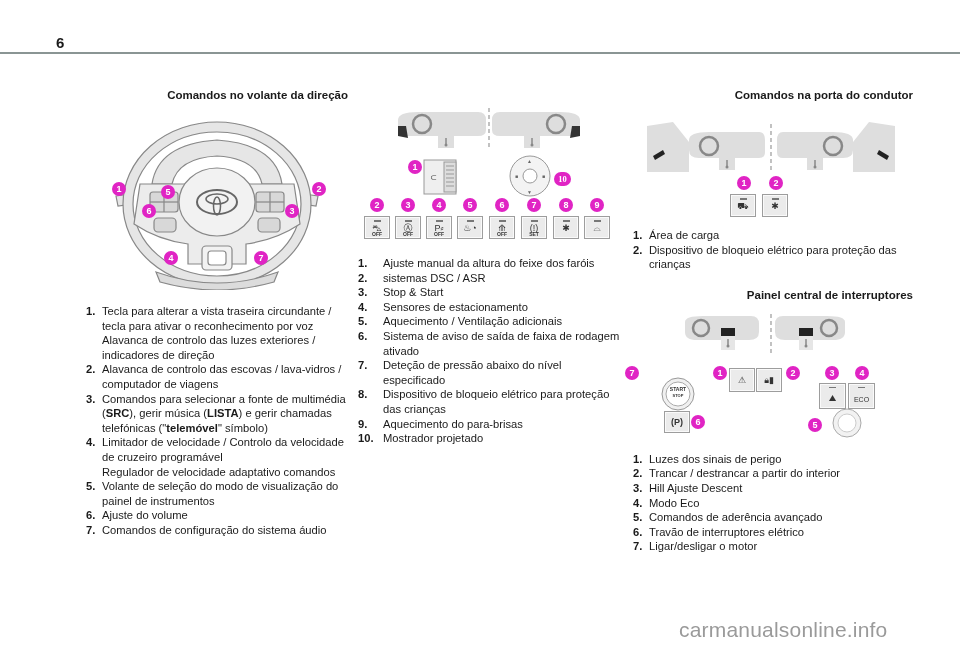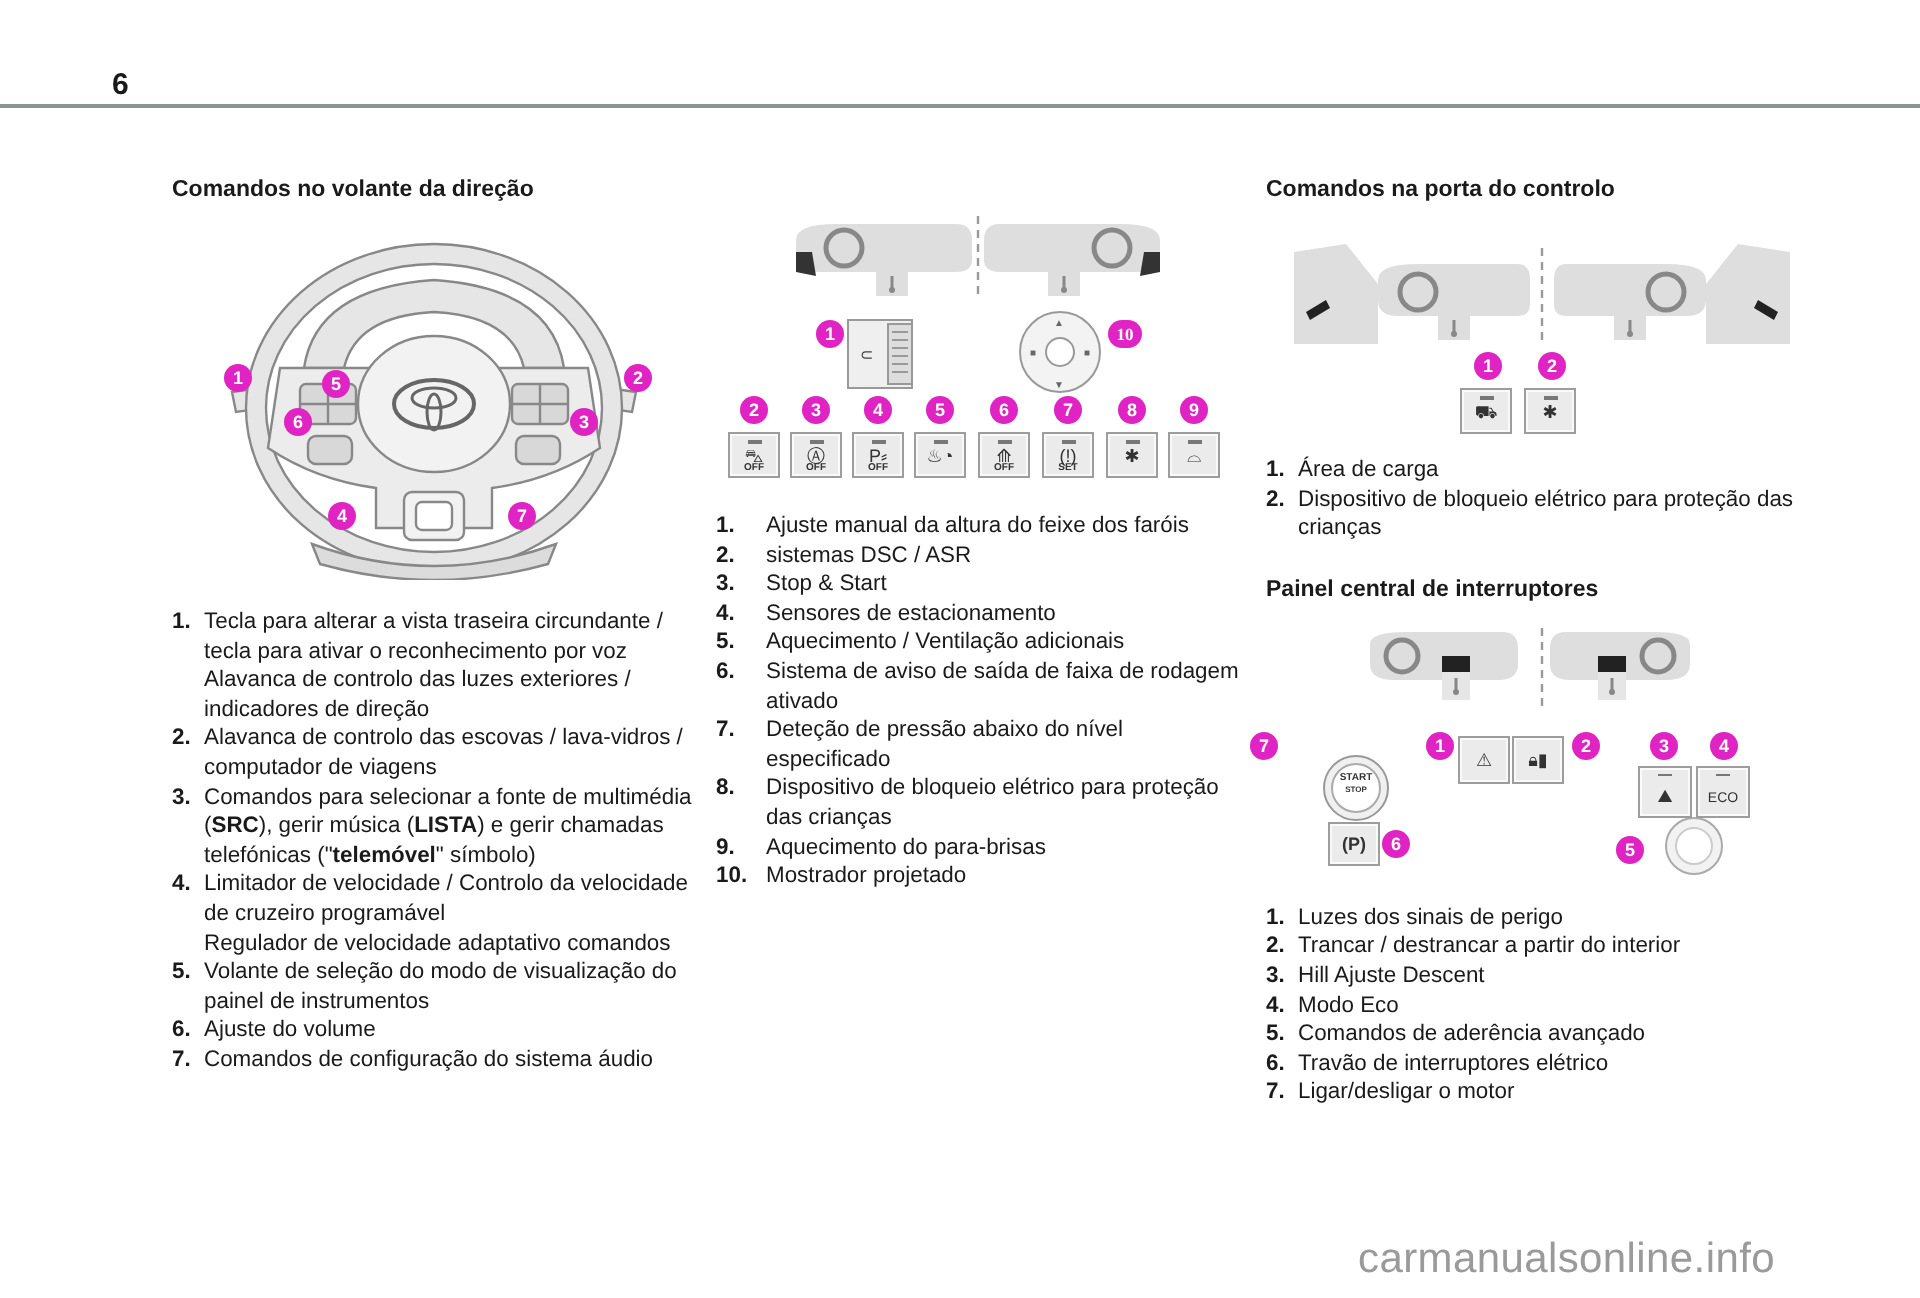--- a/index.html
+++ b/index.html
@@ -7,21 +7,21 @@
   body { position: relative; font-family: "Liberation Sans", sans-serif; color: #1a1a1a; }
 
   .page-number { position: absolute; left: 56px; top: 34px; font-size: 15px; font-weight: bold; }
   .header-rule { position: absolute; left: 0; top: 52px; width: 960px; height: 2px; background: #8a9594; }
 
   .col { position: absolute; top: 88px; }
   .col1 { left: 86px; width: 262px; }
   .col2 { left: 358px; width: 262px; }
   .col3 { left: 633px; width: 280px; }
 
-  h2.section { font-size: 11.5px; font-weight: bold; line-height: 14px; margin: 0; }
+  h2.section { font-size: 11.5px; font-weight: bold; line-height: 14px; margin: 0; text-align: right; }
 
   ol.items { list-style: none; font-size: 11.2px; line-height: 14.6px; }
   ol.items li { position: relative; padding-left: 16px; }
   ol.items.wide li { padding-left: 25px; }
   ol.items li .num { position: absolute; left: 0; top: 0; font-weight: bold; }
   ol.items li .line { display: block; }
   ol.items li b { font-weight: bold; }
 
   .figure { position: relative; }
   .badge {
@@ -167,21 +167,21 @@
       <g>
         <circle cx="172" cy="76" r="20" fill="#f3f3f3" stroke="#999"></circle>
         <circle cx="172" cy="76" r="7" fill="#fff" stroke="#999"></circle>
         <text x="169" y="63" font-size="5" fill="#666">▲</text>
         <text x="169" y="94" font-size="5" fill="#666">▼</text>
         <text x="157" y="78" font-size="5" fill="#666">■</text>
         <text x="184" y="78" font-size="5" fill="#666">■</text>
       </g>
     </svg>
     <span class="badge" style="left:50px;top:60px;">1</span>
-    <span class="badge two" style="left:196px;top:60px;font-family:Liberation Serif, serif;">10</span>
+    <span class="badge two" style="left:196px;top:72px;font-family:Liberation Serif, serif;">10</span>
 
     <span class="badge" style="left:12px;top:98px;">2</span>
     <span class="badge" style="left:43px;top:98px;">3</span>
     <span class="badge" style="left:74px;top:98px;">4</span>
     <span class="badge" style="left:105px;top:98px;">5</span>
     <span class="badge" style="left:137px;top:98px;">6</span>
     <span class="badge" style="left:169px;top:98px;">7</span>
     <span class="badge" style="left:201px;top:98px;">8</span>
     <span class="badge" style="left:232px;top:98px;">9</span>
 
@@ -235,21 +235,21 @@
     <li><span class="num">5.</span><span>Aquecimento / Ventilação adicionais</span></li>
     <li><span class="num">6.</span><span>Sistema de aviso de saída de faixa de rodagem ativado</span></li>
     <li><span class="num">7.</span><span>Deteção de pressão abaixo do nível especificado</span></li>
     <li><span class="num">8.</span><span>Dispositivo de bloqueio elétrico para proteção das crianças</span></li>
     <li><span class="num">9.</span><span>Aquecimento do para-brisas</span></li>
     <li><span class="num">10.</span><span>Mostrador projetado</span></li>
   </ol>
 </div>
 
 <div class="col col3">
-  <h2 class="section">Comandos na porta do controlo</h2>
+  <h2 class="section">Comandos na porta do condutor</h2>
 
   <div class="figure" style="height:108px;margin-top:10px;">
     <svg width="262" height="108" viewBox="0 0 262 108">
       <g>
         <path d="M14 14 L40 10 L56 30 L56 60 L14 60 Z" fill="#dedede"></path>
         <path d="M20 44 L30 38 L32 42 L22 48 Z" fill="#222"></path>
         <path d="M56 28 Q56 20 76 20 L126 20 Q132 20 132 28 L132 40 Q132 46 126 46 L102 46 L102 58 L86 58 L86 46 L66 46 Q56 46 56 38 Z" fill="#dedede"></path>
         <circle cx="76" cy="34" r="9" fill="none" stroke="#888" stroke-width="2.5"></circle>
         <line x1="94" y1="48" x2="94" y2="54" stroke="#888" stroke-width="1.5"></line>
           <circle cx="94" cy="55" r="1.5" fill="#888"></circle>

